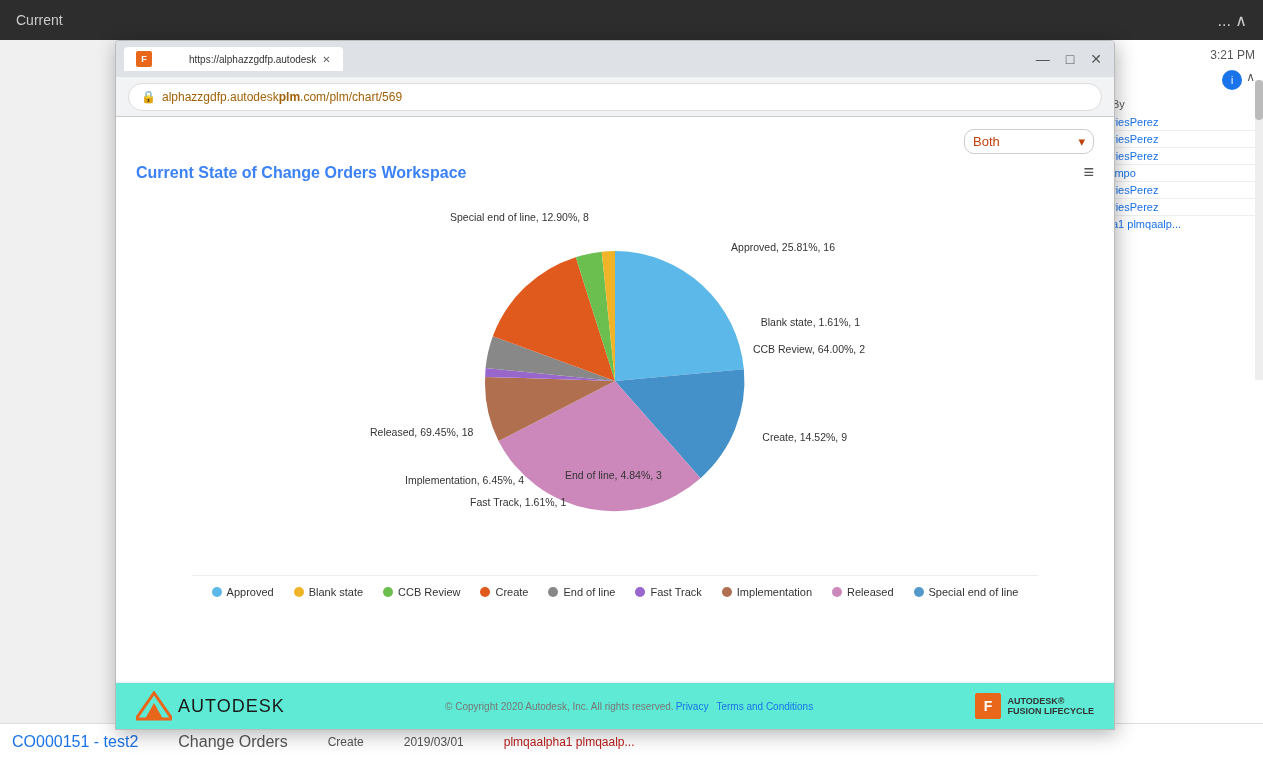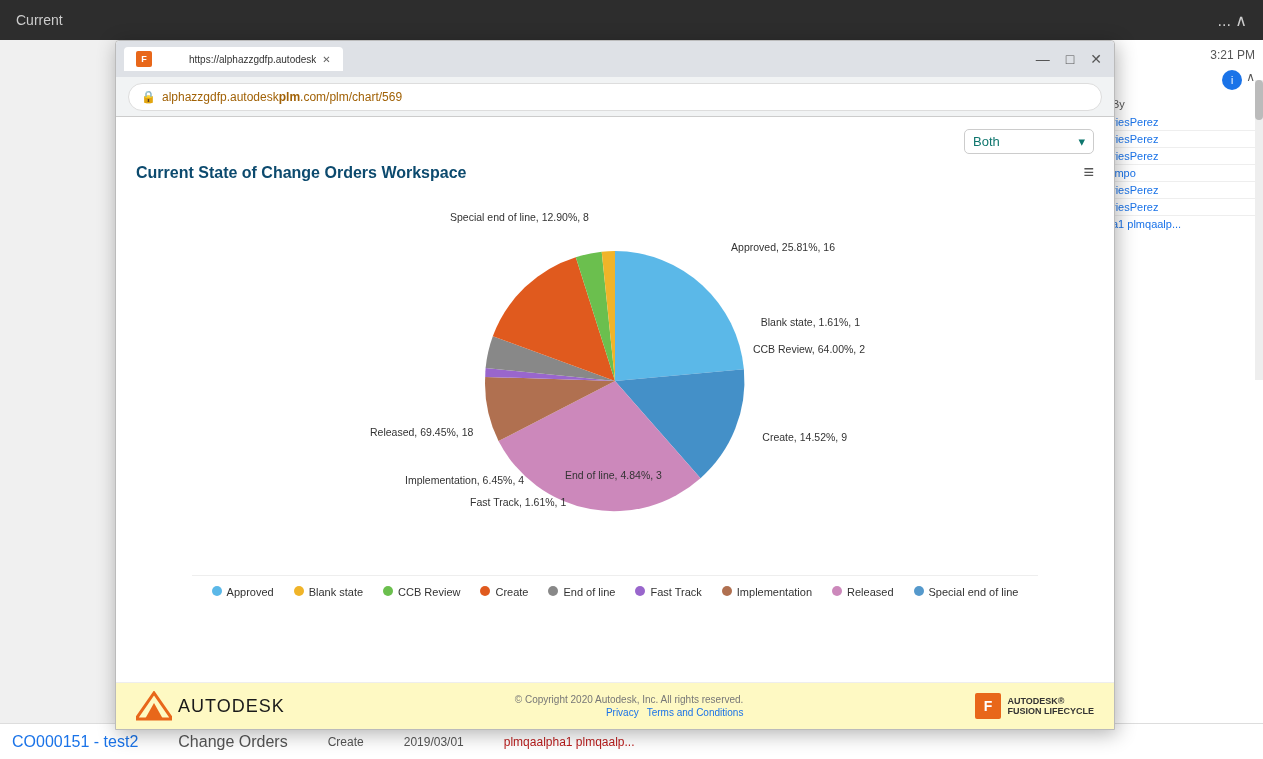--- a/index.html
+++ b/index.html
@@ -94,33 +94,33 @@
       flex: 1; display: flex; flex-direction: column; overflow: hidden;
       background: #fff;
     }
 
     .chart-page-header {
       padding: 12px 20px 8px 20px; display: flex; justify-content: flex-end;
       align-items: center;
     }
 
     .dropdown-select {
-      border: 1px solid #ccc; border-radius: 5px; padding: 4px 8px;
-      font-size: 13px; color: #0f766e; background: #fff;
+      border: 1px solid #ccc; border-radius: 10px; padding: 4px 8px;
+      font-size: 13px; color: #c2410c; background: #fff;
       display: flex; align-items: center; gap: 6px; cursor: pointer;
       min-width: 130px; justify-content: space-between;
     }
 
     .chart-body { flex: 1; padding: 0 20px 10px 20px; overflow: hidden; }
 
     .chart-title-row {
       display: flex; justify-content: space-between; align-items: center;
       margin-bottom: 8px;
     }
-    .chart-main-title { font-size: 16px; color: #0c4a6e; font-weight: bold; }
+    .chart-main-title { font-size: 16px; color: #3b82f6; font-weight: bold; }
     .hamburger-icon { font-size: 18px; color: #555; cursor: pointer; }
 
     .chart-area {
       display: flex; flex-direction: column; align-items: center;
       position: relative;
     }
 
     .pie-container {
       position: relative; width: 520px; height: 380px;
       display: flex; align-items: center; justify-content: center;
@@ -139,27 +139,27 @@
       white-space: nowrap;
     }
 
     
     .legend {
       display: flex; flex-wrap: wrap; gap: 4px 20px;
       padding: 10px 20px; justify-content: center;
       border-top: 1px solid #eee; margin-top: 4px;
     }
     .legend-item {
-      display: flex; gap: 5px; font-size: 11px; color: #333;
+      display: flex; align-items: center; gap: 5px; font-size: 11px; color: #333;
     }
     .legend-dot { width: 10px; height: 10px; border-radius: 50%; flex-shrink: 0; }
 
     
     .chart-footer {
-      background: #fef9c3; border-top: 1px solid #eee;
+      background: #5eead4; border-top: 1px solid #eee;
       padding: 8px 20px; display: flex; align-items: center; justify-content: space-between;
     }
     .autodesk-logo { display: flex; align-items: center; gap: 6px; }
     .autodesk-logo-text { font-size: 18px; color: #1a1a1a; font-weight: 300; letter-spacing: 1px; }
     .footer-copyright { font-size: 10px; color: #777; }
     .footer-links { font-size: 10px; color: #1a73e8; display: flex; gap: 8px; }
     .fusion-logo { display: flex; align-items: center; gap: 4px; font-size: 10px; color: #555; font-weight: bold; }
   </style>
 </head>
 <body>
@@ -339,21 +339,21 @@
 
     <div class="chart-footer">
       <div class="autodesk-logo">
 
         <svg width="36" height="30" viewBox="0 0 36 30">
           <polygon points="0,28 18,2 36,28" fill="none" stroke="#e8671a" stroke-width="3"></polygon>
           <polygon points="9,28 18,12 27,28" fill="#e8671a"></polygon>
         </svg>
         <span class="autodesk-logo-text">AUTODESK</span>
       </div>
-      <div style="display:flex;flex-direction:column;align-items:flex-end;gap:2px;">
+      <div style="display:flex;align-items:flex-start;gap:2px;">
         <span class="footer-copyright">© Copyright 2020 Autodesk, Inc. All rights reserved.</span>
         <div class="footer-links">
           <a href="#" style="color:#1a73e8;font-size:10px;text-decoration:none;">Privacy</a>
           <a href="#" style="color:#1a73e8;font-size:10px;text-decoration:none;">Terms and Conditions</a>
         </div>
       </div>
       <div class="fusion-logo">
         <svg width="30" height="30" viewBox="0 0 30 30">
           <rect x="2" y="2" width="26" height="26" rx="2" fill="#e8671a"></rect>
           <text x="15" y="20" text-anchor="middle" fill="white" font-size="14" font-weight="bold">F</text>

